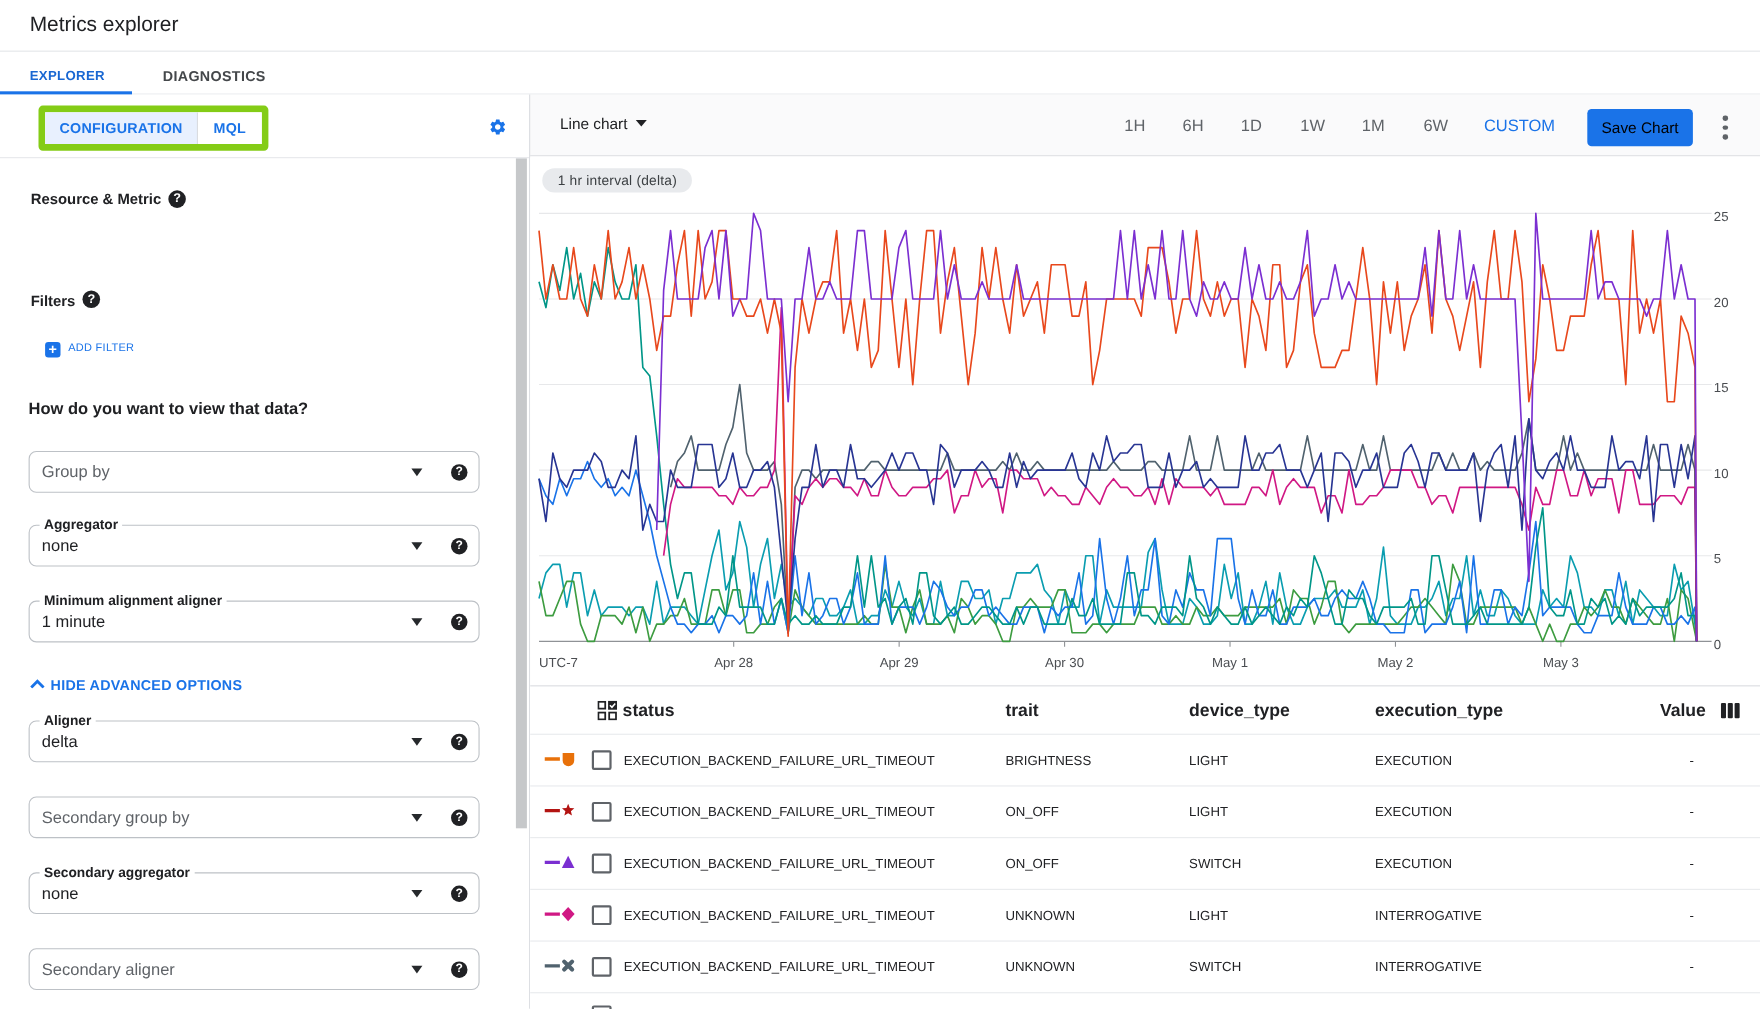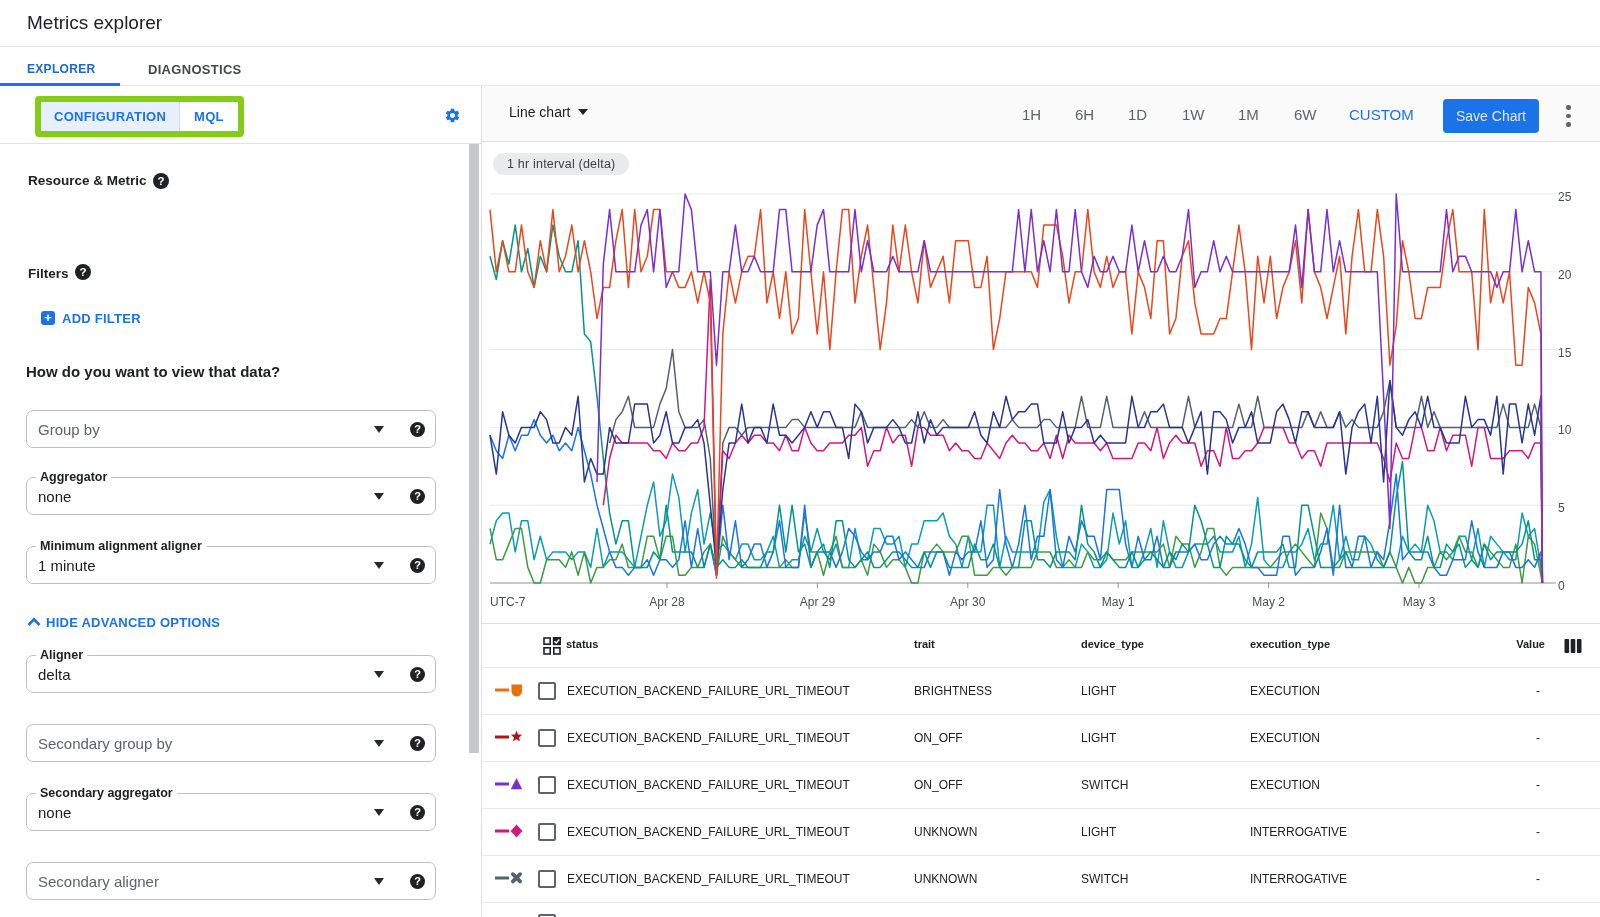--- a/index.html
+++ b/index.html
@@ -18,50 +18,50 @@
 .rtool { position:absolute; left:482px; top:86px; width:1118px; height:56px; background:#fafafb; border-bottom:1px solid #e0e2e5; }
 .vline { position:absolute; left:481px; top:86px; width:1px; height:831px; background:#dadce0; }
 .seggrp { position:absolute; left:35px; top:10px; height:41px; border:6px solid #84cc16; border-radius:4px; overflow:hidden; display:flex; background:#fff; }
 .seg1 { background:#e8f0fe; color:#1a73e8; font-size:13px; font-weight:bold; letter-spacing:.25px; padding:0 13px; display:flex; align-items:center; border-right:1px solid #dadce0; }
 .seg2 { background:#fff; color:#1a73e8; font-size:13px; font-weight:bold; letter-spacing:.25px; padding:0 14px; display:flex; align-items:center; }
 .gear { position:absolute; left:444px; top:107px; width:17px; height:17px; }
 .linechart { position:absolute; left:27px; top:18px; font-size:14px; color:#202124; }
 .caret { display:inline-block; width:0; height:0; border-left:5.5px solid transparent; border-right:5.5px solid transparent; border-top:6.5px solid #202124; vertical-align:middle; margin-left:8px; margin-bottom:2px; }
 .tbtn { position:absolute; top:20px; font-size:15px; font-weight:normal; color:#5f6368; }
 .custom { color:#1a73e8; }
-.savebtn { position:absolute; left:961px; top:13px; width:96px; height:34px; background:#1a73e8; border-radius:4px; color:#e5e5e5; font-size:14px; text-align:center; line-height:34px; }
+.savebtn { position:absolute; left:961px; top:13px; width:96px; height:34px; background:#1a73e8; border-radius:4px; color:#000000; font-size:14px; text-align:center; line-height:34px; }
 .dots { position:absolute; left:1566px; top:105px; width:4px; }
 .dots i { display:block; width:4.5px; height:4.5px; border-radius:50%; background:#5f6368; margin-bottom:4px; }
 
 .lpanel { position:absolute; left:0; top:144px; width:481px; height:773px; background:#fff; }
 .sbthumb { position:absolute; left:469px; top:0px; width:10px; height:609px; background:#c6c8ca; }
 .slabel { font-size:13.5px; font-weight:bold; color:#202124; position:absolute; }
 .qicon { position:absolute; width:16px; height:16px; border-radius:50%; background:#202124; color:#fff; font-size:11.5px; font-weight:bold; text-align:center; line-height:16.5px; }
 .metricbtn { position:absolute; left:26px; top:55px; width:410px; height:37px; background:#fff; border-radius:6px; box-shadow:0 1px 2px rgba(60,64,67,.3), 0 1px 3px 1px rgba(60,64,67,.15); }
 .metricbtn .txt { position:absolute; left:37px; top:12px; font-size:13px; font-weight:bold; letter-spacing:.2px; color:#1a73e8; white-space:nowrap; }
 .addf { position:absolute; left:41px; top:167px; }
 .plus { position:absolute; width:14px; height:14px; background:#1a73e8; border-radius:3px; color:#fff; font-size:13px; line-height:14px; text-align:center; font-weight:bold; }
-.addftxt { position:absolute; left:21px; top:0px; white-space:nowrap; font-size:13px; font-weight:bold; letter-spacing:.25px; color:#1a73e8;text-align:right; }
+.addftxt { position:absolute; left:21px; top:0px; white-space:nowrap; font-size:10px; font-weight:normal; letter-spacing:.25px; color:#1a73e8;text-align:right; }
 .bigq { position:absolute; left:26px; top:219px; font-size:15px; font-weight:bold; color:#202124; }
 .field { position:absolute; left:26px; width:410px; height:38px; border:1px solid #bdc1c6; border-radius:7px; background:#fff; }
 .field .val { position:absolute; left:11px; top:10px; font-size:15px; color:#202124; }
 .field .ph { position:absolute; left:11px; top:10px; font-size:15px; color:#5f6368; }
 .field .lab { position:absolute; left:9px; top:-8px; background:#fff; padding:0 4px; font-size:12.5px; font-weight:bold; color:#202124; white-space:nowrap; }
 .fcaret { position:absolute; left:347px; top:15px; width:0; height:0; border-left:5.5px solid transparent; border-right:5.5px solid transparent; border-top:7px solid #26292c; }
 .fq { position:absolute; left:383px; top:11px; width:15px; height:15px; font-size:11px; line-height:15.5px; }
 .hideadv { position:absolute; left:27px; top:471px; }
 .hideadv .txt { position:absolute; left:19px; top:0; white-space:nowrap; font-size:13px; font-weight:bold; letter-spacing:.25px; color:#1a73e8; }
 
 .rpanel { position:absolute; left:482px; top:143px; width:1118px; height:774px; background:#fff; }
 .chip { position:absolute; left:11px; top:10px; height:22px; background:#e8eaed; border-radius:11px; font-size:12.5px; color:#3c4043; line-height:22px; padding:0 14px; letter-spacing:.2px; }
 .chart { position:absolute; left:0; top:0; }
 
 .tbl { position:absolute; left:482px; top:623px; width:1118px; height:294px; background:#fff; border-top:1px solid #dadce0; }
 .trow { position:absolute; left:0; width:1118px; border-bottom:1px solid #e8eaed; }
-.th { position:absolute; font-size:11px; font-weight:bold; color:#202124; top:14px; }
+.th { position:absolute; font-size:16px; font-weight:bold; color:#202124; top:14px; }
 .td { position:absolute; font-size:12px; color:#202124; top:16px; }
 .cb { position:absolute; left:56px; width:18px; height:18px; border:2px solid #5f6368; border-radius:2px; background:#fff; }
 .sericon { position:absolute; left:13px; width:32px; height:18px; }
 </style>
 </head>
 <body>
 <div class="hdr">
     <div class="title">Metrics explorer</div>
   </div>
 <div class="tabs">

